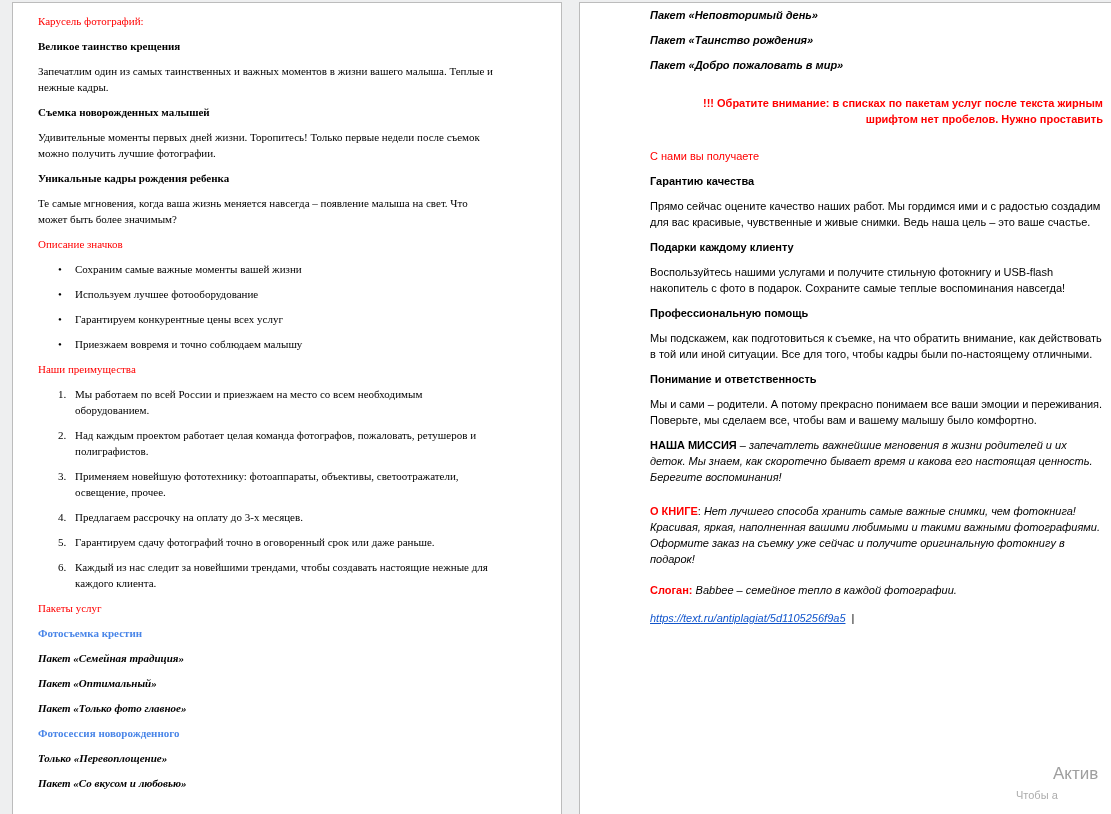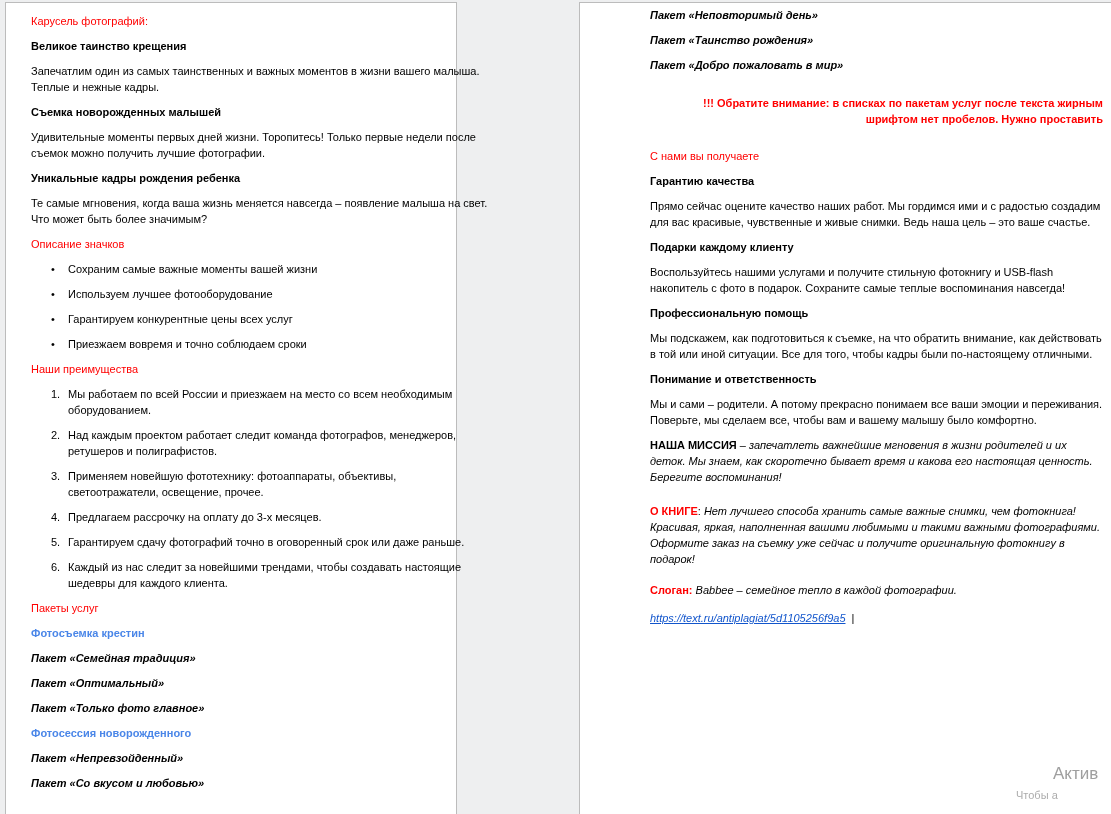--- a/index.html
+++ b/index.html
@@ -6,21 +6,21 @@
   body{
     width:1111px;height:814px;overflow:hidden;position:relative;
     background:#eeeff0;
     font-family:"Liberation Sans",sans-serif;
     color:#000;
   }
   .page{
     position:absolute;top:2px;height:812px;background:#ffffff;
     border:1px solid #bcbcbc;border-bottom:0;box-sizing:border-box;
   }
-  #page-left{left:5px;width:452px;}
+  #page-left{left:12px;width:550px;font-family:Liberation Serif, serif;}
   #page-right{left:579px;width:632px;border-right:0;}
   .content{font-size:11px;line-height:16px;}
   #page-left .content{padding:10px 0 0 25px;width:459px;}
   #page-right .content{padding:4px 0 0 70px;width:453px;}
   .blk{margin:0 0 9px 0;}
   .red{color:#ff0000;}
   .redbold{color:#ff0000;font-weight:bold;}
   .b{font-weight:bold;}
   .blue{color:#4a86e8;font-weight:bold;}
   .pkg{font-weight:bold;font-style:italic;}
@@ -60,59 +60,59 @@
     <div class="li">
       <span class="lm">•</span>
       <span class="li-text">Используем лучшее фотооборудование</span>
     </div>
     <div class="li">
       <span class="lm">•</span>
       <span class="li-text">Гарантируем конкурентные цены всех услуг</span>
     </div>
     <div class="li">
       <span class="lm">•</span>
-      <span class="li-text">Приезжаем вовремя и точно соблюдаем сроки</span>
+      <span class="li-text">Приезжаем вовремя и точно соблюдаем малышу</span>
     </div>
 
     <div class="blk red">Наши преимущества</div>
 
     <div class="li">
       <span class="lm">1.</span>
       <span class="li-text">Мы работаем по всей России и приезжаем на место со всем необходимым оборудованием.</span>
     </div>
     <div class="li">
       <span class="lm">2.</span>
-      <span class="li-text">Над каждым проектом работает следит команда фотографов, менеджеров, ретушеров и полиграфистов.</span>
+      <span class="li-text">Над каждым проектом работает целая команда фотографов, пожаловать, ретушеров и полиграфистов.</span>
     </div>
     <div class="li">
       <span class="lm">3.</span>
       <span class="li-text">Применяем новейшую фототехнику: фотоаппараты, объективы, светоотражатели, освещение, прочее.</span>
     </div>
     <div class="li">
       <span class="lm">4.</span>
       <span class="li-text">Предлагаем рассрочку на оплату до 3-х месяцев.</span>
     </div>
     <div class="li">
       <span class="lm">5.</span>
       <span class="li-text">Гарантируем сдачу фотографий точно в оговоренный срок или даже раньше.</span>
     </div>
     <div class="li">
       <span class="lm">6.</span>
-      <span class="li-text">Каждый из нас следит за новейшими трендами, чтобы создавать настоящие шедевры для каждого клиента.</span>
+      <span class="li-text">Каждый из нас следит за новейшими трендами, чтобы создавать настоящие нежные для каждого клиента.</span>
     </div>
 
     <div class="blk red">Пакеты услуг</div>
 
     <div class="blk blue">Фотосъемка крестин</div>
     <div class="blk pkg">Пакет «Семейная традиция»</div>
     <div class="blk pkg">Пакет «Оптимальный»</div>
     <div class="blk pkg">Пакет «Только фото главное»</div>
 
     <div class="blk blue">Фотосессия новорожденного</div>
-    <div class="blk pkg">Пакет «Непревзойденный»</div>
+    <div class="blk pkg">Только «Перевоплощение»</div>
     <div class="blk pkg">Пакет «Со вкусом и любовью»</div>
 
   </div>
 </div>
 
 <div class="page" id="page-right">
   <div class="content">
     <div class="blk pkg">Пакет «Неповторимый день»</div>
     <div class="blk pkg">Пакет «Таинство рождения»</div>
     <div class="blk pkg">Пакет «Добро пожаловать в мир»</div>

